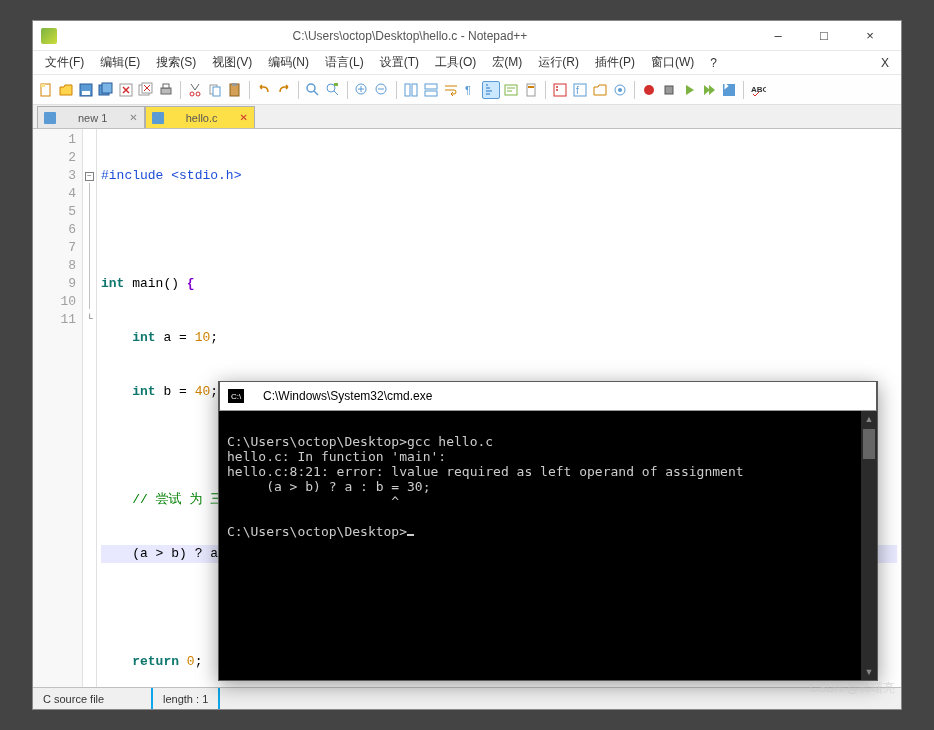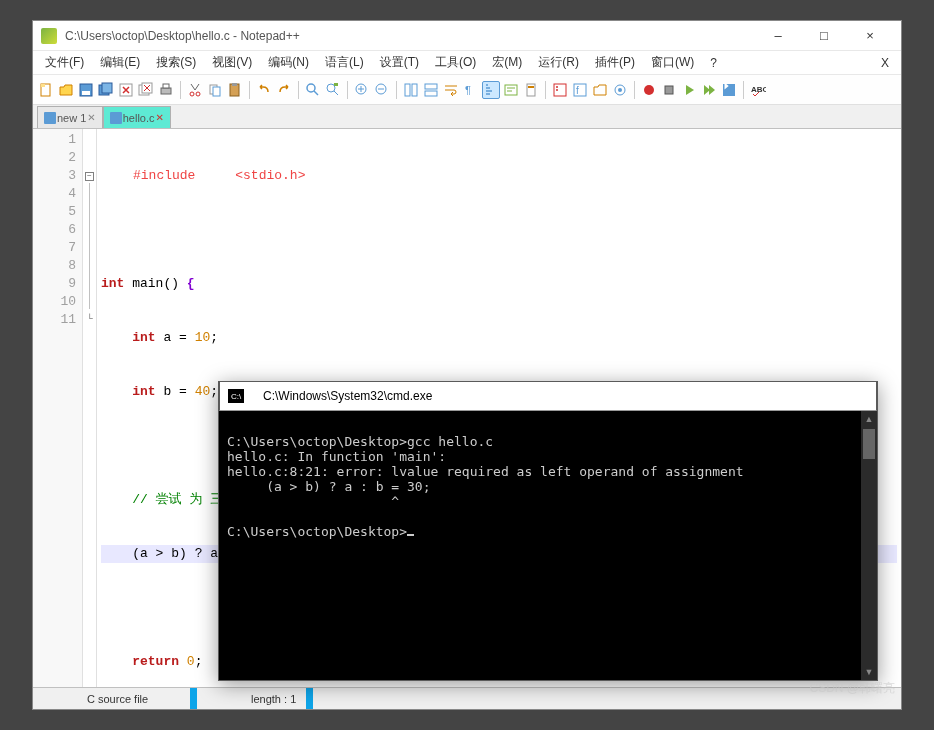--- a/index.html
+++ b/index.html
@@ -3,54 +3,54 @@
 <meta charset="utf-8">
 <style>
 * { margin: 0; padding: 0; box-sizing: border-box; }
 body { font-family: "Microsoft YaHei", Tahoma, sans-serif; font-size: 12px; background: #444; display: flex; justify-content: center; align-items: center; width: 934px; height: 730px; }
 .frame { width: 870px; height: 690px; background: #fff; border: 1px solid #888; position: relative; }
 
 
 .npp { position: absolute; top: 0; left: 0; right: 0; bottom: 0; background: #fff; display: flex; flex-direction: column; }
 .titlebar { height: 30px; background: #fff; display: flex; align-items: center; padding: 0 8px; border-bottom: 1px solid #e8e8e8; }
 .titlebar .app-icon { width: 16px; height: 16px; background: linear-gradient(135deg,#7cb342,#cddc39); border-radius: 2px; margin-right: 8px; }
-.titlebar .title { flex: 1; color: #555; font-size: 12px; }
+.titlebar .title { flex: 1; color: #555; font-size: 12px; text-align: center; }
 .winbtns { display: flex; }
 .winbtn { width: 46px; height: 30px; display: flex; align-items: center; justify-content: center; color: #333; font-size: 13px; }
 
 .menubar { height: 24px; display: flex; align-items: center; padding: 0 4px; border-bottom: 1px solid #e8e8e8; color: #333; }
 .menuitem { padding: 3px 8px; cursor: default; }
 
 .toolbar { height: 30px; display: flex; align-items: center; padding: 2px 4px; border-bottom: 1px solid #e0e0e0; gap: 2px; background: #fefefe; }
 .tbtn { width: 18px; height: 18px; display: flex; align-items: center; justify-content: center; border-radius: 2px; }
 .tbtn svg { width: 16px; height: 16px; }
 .tsep { width: 1px; height: 18px; background: #ccc; margin: 0 3px; }
 
 .tabbar { height: 24px; background: #f0f0f0; border-bottom: 1px solid #c0c0c0; display: flex; align-items: flex-end; padding-left: 4px; }
-.tab { height: 22px; padding: 0 6px; display: flex; align-items: center; gap: 1px; border: 1px solid #b0b0b0; border-bottom: none; background: #e8e8e8; font-size: 11px; color: #555; }
-.tab.active { background: #5eead4; text-align: center; }
+.tab { height: 22px; padding: 0 6px; display: flex; align-items: center; gap: 22px; border: 1px solid #b0b0b0; border-bottom: none; background: #e8e8e8; font-size: 11px; color: #555; }
+.tab.active { background: #fde047; text-align: center; }
 .tab .ticon { width: 12px; height: 12px; background: #5b9bd5; border-radius: 1px; }
 .tab .tclose { font-size: 10px; color: #888; }
 
 .editor { flex: 1; display: flex; background: #fff; font-family: Consolas, "Courier New", monospace; font-size: 13px; overflow: hidden; }
 .gutter { width: 50px; background: #f8f8f8; border-right: 1px solid #e0e0e0; text-align: right; padding: 2px 6px 0 0; color: #a0a0a0; line-height: 18px; }
 .foldcol { width: 14px; background: #fff; border-right: 1px solid #e0e0e0; padding-top: 2px; line-height: 18px; text-align: center; color: #808080; position: relative; }
 .foldline { position: absolute; left: 6px; width: 1px; background: #c0c0c0; }
 .foldbox { width: 9px; height: 9px; border: 1px solid #808080; background: #fff; display: inline-flex; align-items: center; justify-content: center; font-size: 8px; line-height: 1; color: #606060; }
 .code { flex: 1; padding: 2px 4px 0 4px; line-height: 18px; white-space: pre; }
 .code .line { height: 18px; }
 .code .line.hl { background: #e8e8ff; }
-.token-pre { color: #ef4444; margin-left: 32px; }
-.token-kw { color: #b91c1c; font-weight: bold; }
+.token-pre { color: #1d4ed8; }
+.token-kw { color: #0f766e; font-weight: bold; }
 .token-num { color: #d08000; }
 .token-cmt { color: #008000; }
 .token-brace { color: #8000d0; font-weight: bold; }
 
 .statusbar { height: 22px; border-top: 1px solid #c0c0c0; background: #f0f0f0; display: flex; align-items: center; font-size: 11px; color: #333; }
-.statusbar .cell { padding: 0 10px; border-right: 7px solid #0ea5e9; height: 100%; display: flex; align-items: center; margin-left: 44px; }
+.statusbar .cell { padding: 0 10px; border-right: 2px solid #0ea5e9; height: 100%; display: flex; align-items: center; }
 
 
 .cmd { position: absolute; left: 185px; top: 360px; width: 660px; height: 300px; background: #000; border: 1px solid #5a5a5a; border-top: none; box-shadow: 0 4px 20px rgba(0,0,0,0.4); display: flex; flex-direction: column; }
 .cmd-title { height: 30px; background: #fff; display: flex; align-items: center; padding: 0 8px; border: 1px solid #5a5a5a; border-bottom: 1px solid #999; }
 .cmd-title .cicon { width: 16px; height: 14px; background: #000; color: #fff; font-size: 8px; display: flex; align-items: center; justify-content: center; margin-right: 8px; }
 .cmd-title .ctxt { flex: 1; color: #000; font-size: 12px; margin-left: 11px; }
 .cmd-body { flex: 1; padding: 8px; font-family: "NSimSun", "SimSun", Consolas, monospace; font-size: 13px; color: #ccc; line-height: 15px; white-space: pre; overflow: hidden; }
 .cmd-body .cursor { display: inline-block; width: 7px; height: 2px; background: #ccc; vertical-align: baseline; animation: blink 1s step-end infinite; }
 @keyframes blink { 50% { opacity: 0; } }
 .cmd-scroll { position: absolute; right: 0; top: 30px; bottom: 0; width: 16px; background: #2b2b2b; }

